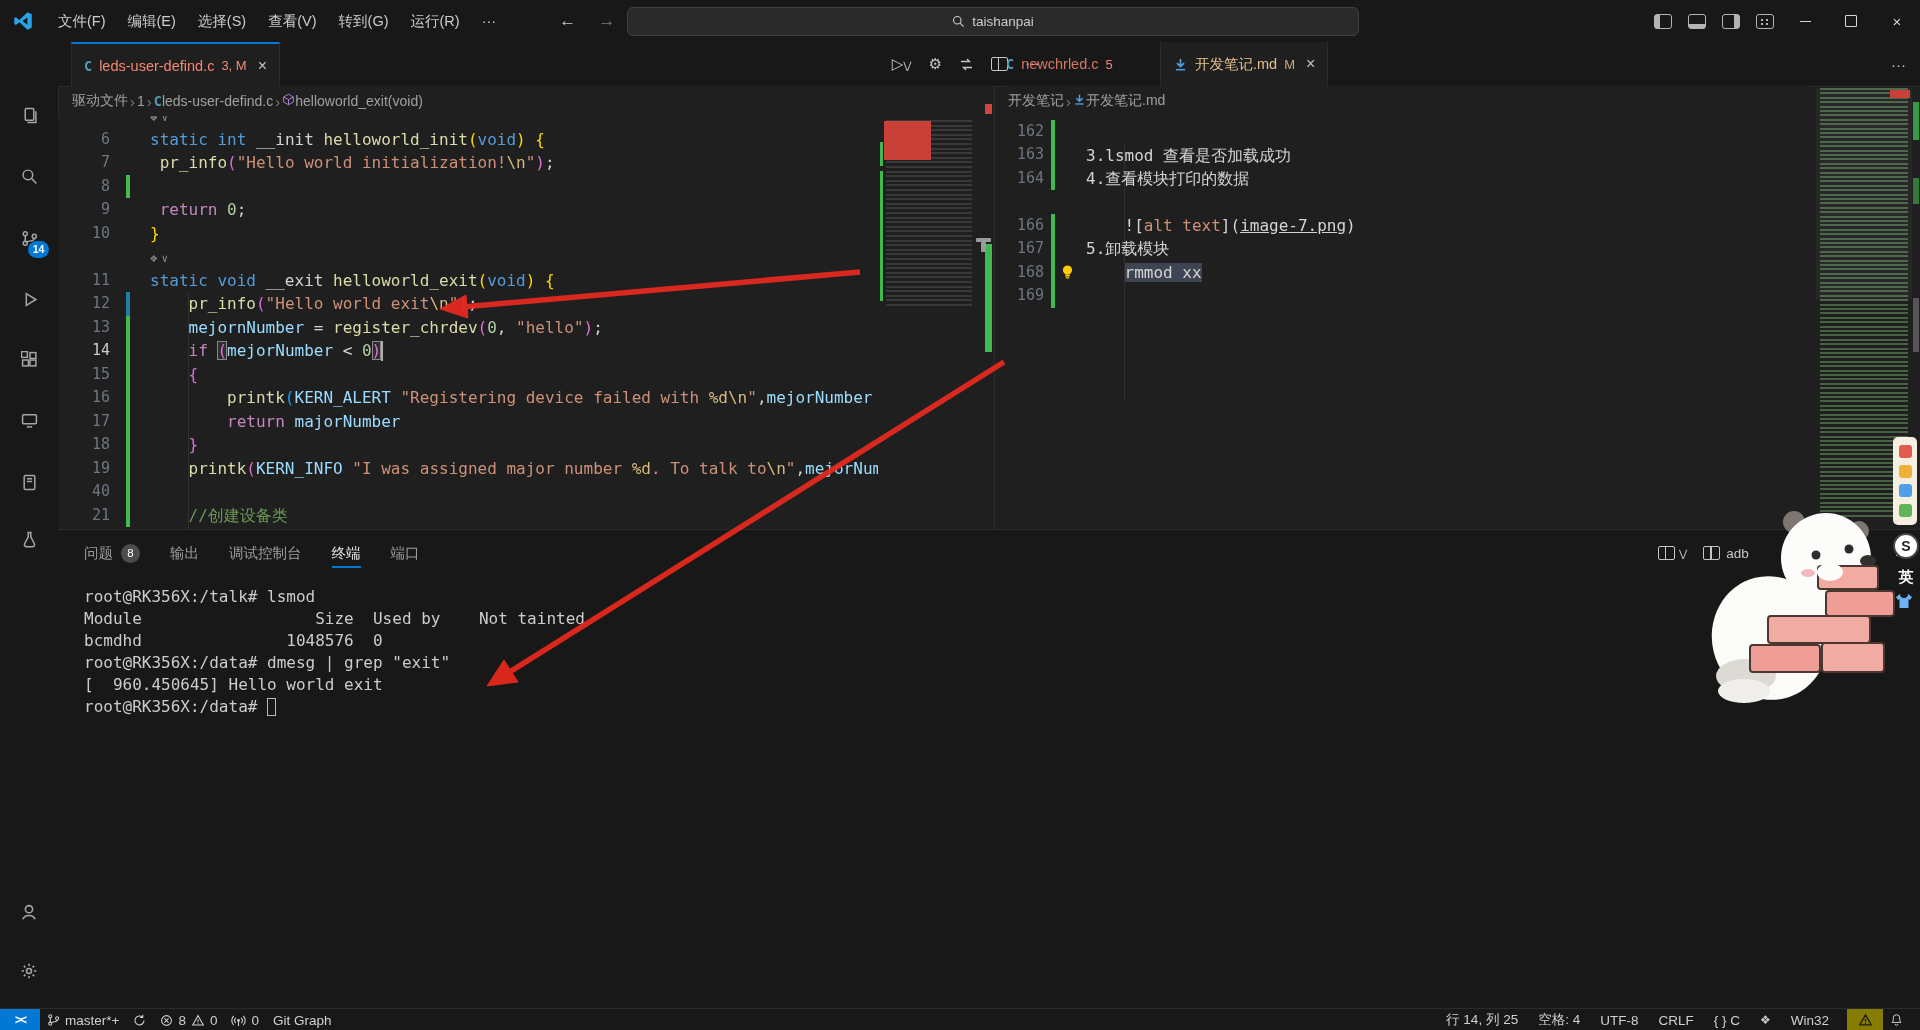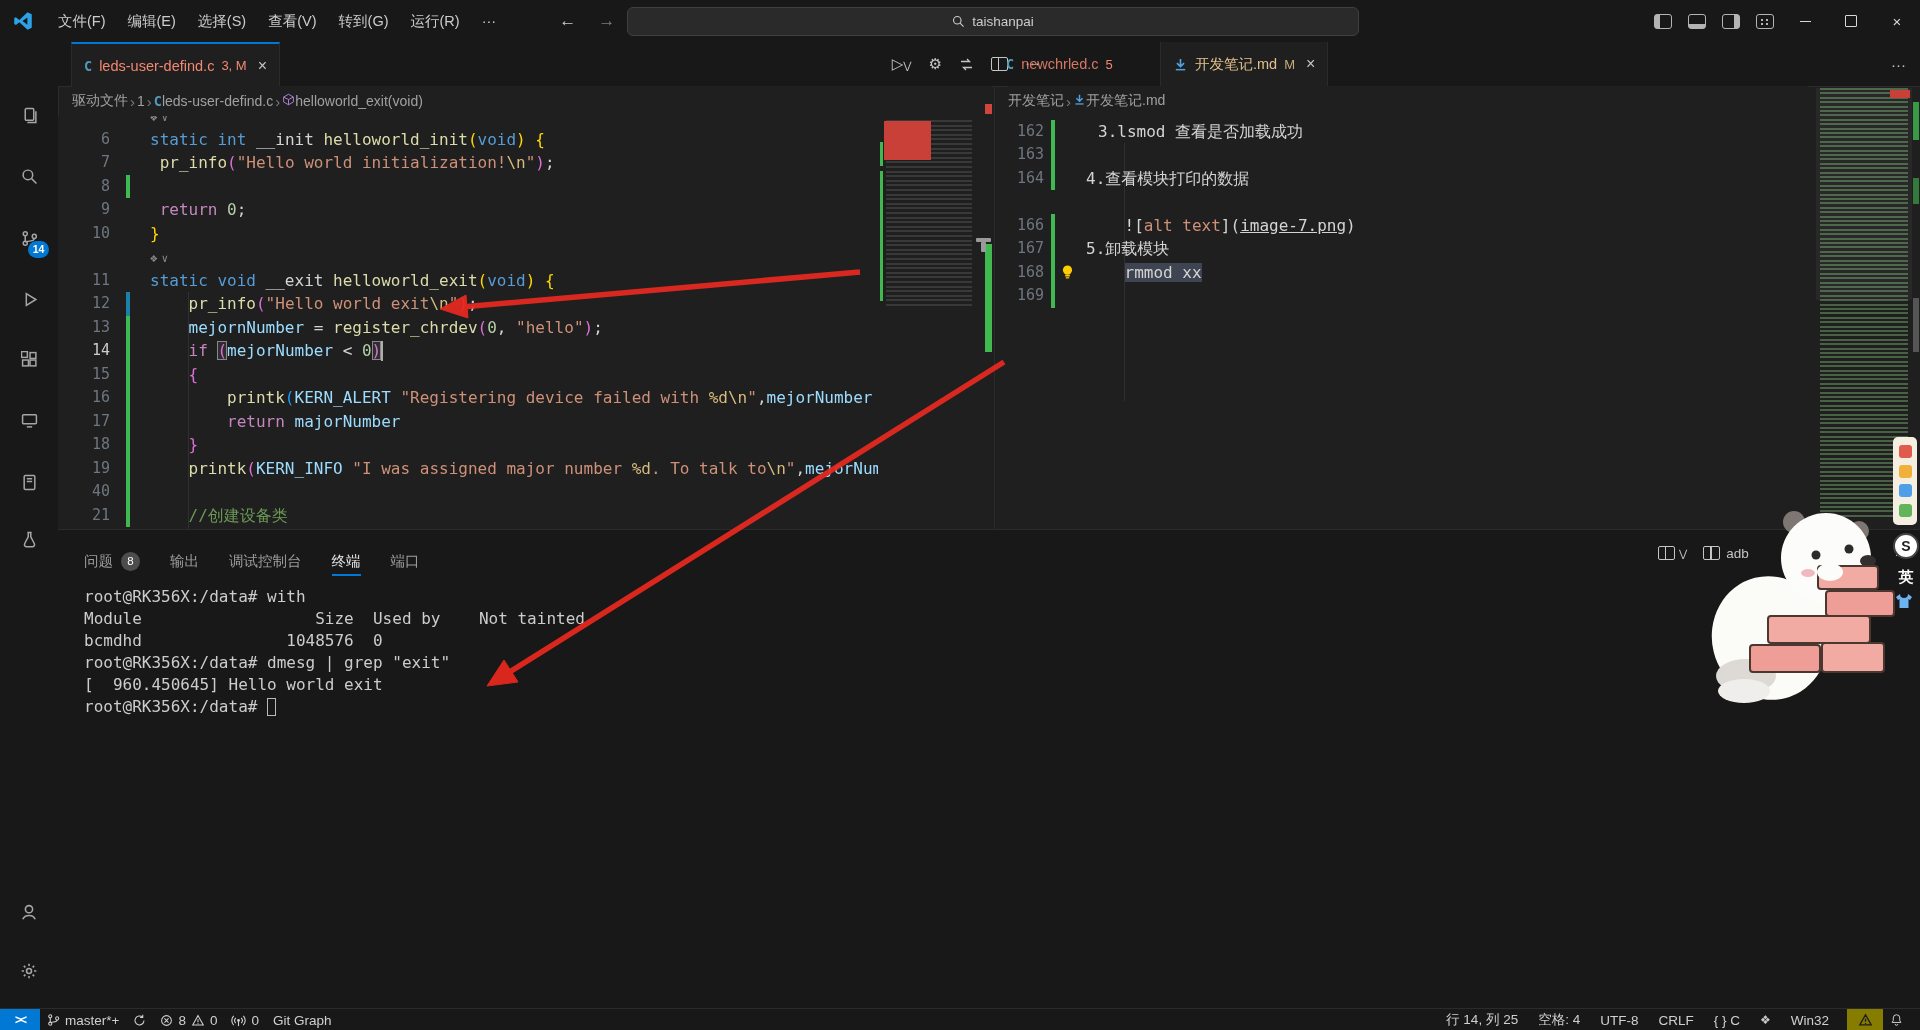--- a/index.html
+++ b/index.html
@@ -64,21 +64,21 @@
   .sel{background:#3e4451;}
   .cursor{position:absolute;top:2px;width:2px;height:20px;background:#aeafad;}
   .indent-guide{position:absolute;width:1px;background:#303030;}
   
   .mm{position:absolute;background:#1f1f1f;}
   .mm-text{background:repeating-linear-gradient(180deg,rgba(190,190,190,.16) 0 2px,transparent 2px 4.6px);}
   .mm-text-green{background:repeating-linear-gradient(180deg,rgba(130,190,120,.42) 0 2px,transparent 2px 4.4px);}
   .mark{position:absolute;}
   
   #panel{position:absolute;left:58px;top:529px;width:1862px;height:479px;background:#181818;border-top:1px solid #2b2b2b;}
-  #panel-tabs{position:absolute;left:26px;top:8px;height:46px;display:flex;align-items:center;gap:30px;font-size:14.5px;color:#9d9d9d;}
+  #panel-tabs{position:absolute;left:26px;top:0;height:46px;display:flex;align-items:center;gap:30px;font-size:14.5px;color:#9d9d9d;}
   .ptab{display:flex;align-items:center;gap:8px;height:46px;position:relative;}
   .ptab.active{color:#e7e7e7;}
   .ptab.active::after{content:"";position:absolute;left:0;right:0;bottom:8px;height:1.6px;background:#0078d4;}
   .pbadge{background:#4d4d4d;color:#fff;border-radius:50%;width:19px;height:19px;line-height:19px;text-align:center;font-size:11.5px;}
   #panel-actions{position:absolute;right:16px;top:0;height:46px;display:flex;align-items:center;gap:16px;color:#c5c5c5;font-size:13.5px;}
   #terminal{position:absolute;left:26px;top:56px;font-size:16px;line-height:22px;color:#cccccc;white-space:pre;font-family:"DejaVu Sans Mono",monospace;}
   #term-cursor{position:absolute;width:9px;height:18px;border:1px solid #b9b9b9;box-sizing:border-box;}
   
   #statusbar{position:absolute;left:0;top:1008px;width:1920px;height:22px;background:#181818;border-top:1px solid #2b2b2b;
      display:flex;align-items:center;font-size:13.5px;color:#d0d0d0;}
@@ -368,21 +368,21 @@
     <div class="mark" style="left:3px;top:128px;width:7px;height:108px;background:#3fb950;"></div>
     <div class="mark" style="left:-6px;top:122px;width:15px;height:4px;background:#9a9a9a;border-radius:1px;"></div>
     <div class="mark" style="left:-1px;top:126px;width:5px;height:10px;background:#9a9a9a;border-radius:1px;"></div>
   </div>
 
   <div class="editor-host" id="ed-right" style="left:994px;width:822px;">
     <div class="indent-guide" style="left:130px;top:27px;height:258px;"></div>
   <div class="crow" style="top: 3.5px;">
         <div class="ln" style="left: 0px; width: 50px;">162</div>
         <div class="gut gut-g" style="left: 57px;"></div>
-        <div class="ctext" style="left: 104px; width: 722px;"><span class="tok-t">3.lsmod 查看是否加载成功</span></div>
+        <div class="ctext" style="left: 92px; width: 722px; margin-top: 24px;"><span class="tok-t">3.lsmod 查看是否加载成功</span></div>
       </div>
       <div class="crow" style="top: 27px;">
         <div class="ln" style="left: 0px; width: 50px;">163</div>
         <div class="gut gut-g" style="left: 57px;"></div>
       </div>
       <div class="crow" style="top: 50.5px;">
         <div class="ln" style="left: 0px; width: 50px;">164</div>
         <div class="gut gut-g" style="left: 57px;"></div>
         <div class="ctext" style="left: 92px; width: 722px;"><span class="tok-t">4.查看模块打印的数据</span></div>
       </div>
@@ -449,21 +449,21 @@
       <span style="display:flex;align-items:center;gap:4px;">
         <span class="split-ico"></span>
           <span style="font-size:10px;">⋁</span>
       </span>
       <span style="display:flex;align-items:center;gap:6px;">
         <span class="split-ico"></span>
           <span>adb</span>
       </span>
       <span style="font-size:16px;margin-left:130px;">×</span>
     </div>
-    <div id="terminal"><div>root@RK356X:/data# with</div><div>Module                  Size  Used by    Not tainted</div><div>bcmdhd               1048576  0</div><div>root@RK356X:/data# dmesg | grep "exit"</div><div>[  960.450645] Hello world exit</div><div>root@RK356X:/data# </div><span id="term-cursor" style="position: absolute; left: 182.97px; top: 112px;"></span></div>
+    <div id="terminal"><div>root@RK356X:/talk# lsmod</div><div>Module                  Size  Used by    Not tainted</div><div>bcmdhd               1048576  0</div><div>root@RK356X:/data# dmesg | grep "exit"</div><div>[  960.450645] Hello world exit</div><div>root@RK356X:/data# </div><span id="term-cursor" style="position: absolute; left: 182.97px; top: 112px;"></span></div>
   </div>
 
   <div id="statusbar">
     <div id="remote-ind">&gt;&lt;</div>
     <div id="status-left" style="display:flex;align-items:center;">
         <div class="st-item">
           <svg width="13" height="14" viewBox="0 0 16 16">
             <g fill="none" stroke="#d0d0d0" stroke-width="1.3">
               <circle cx="4" cy="3.5" r="1.9"></circle>
               <circle cx="4" cy="12.5" r="1.9"></circle>

